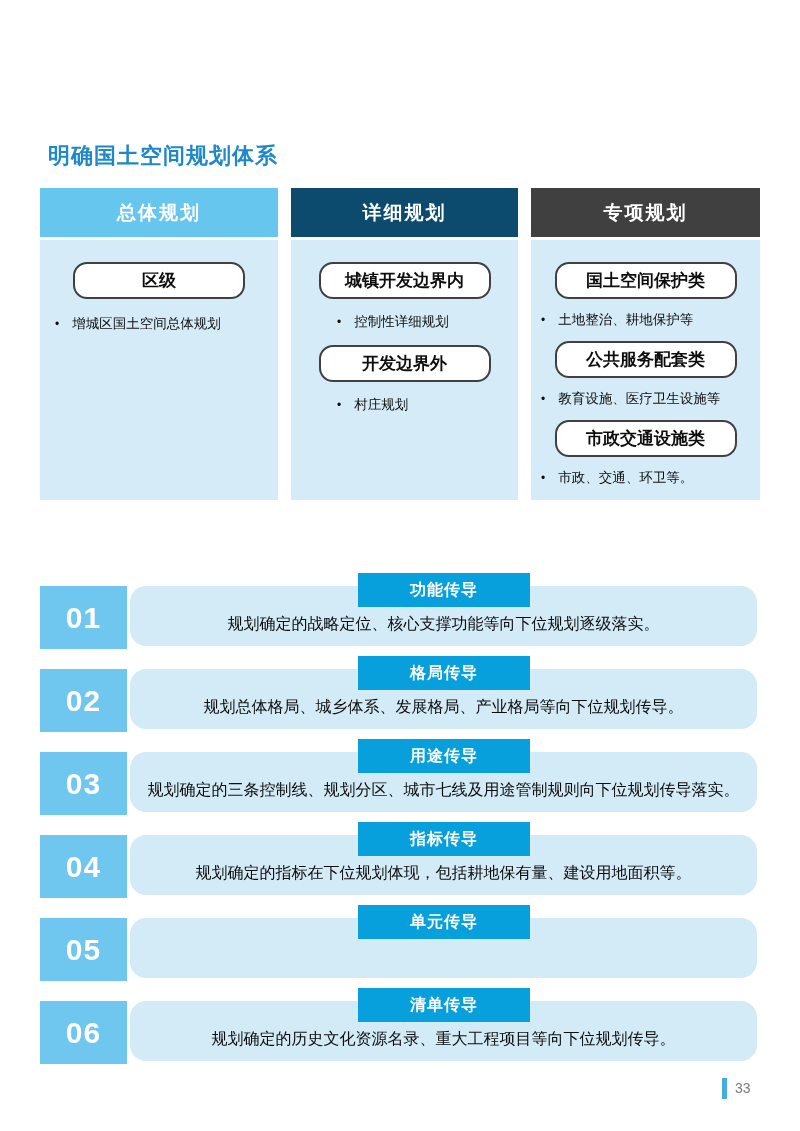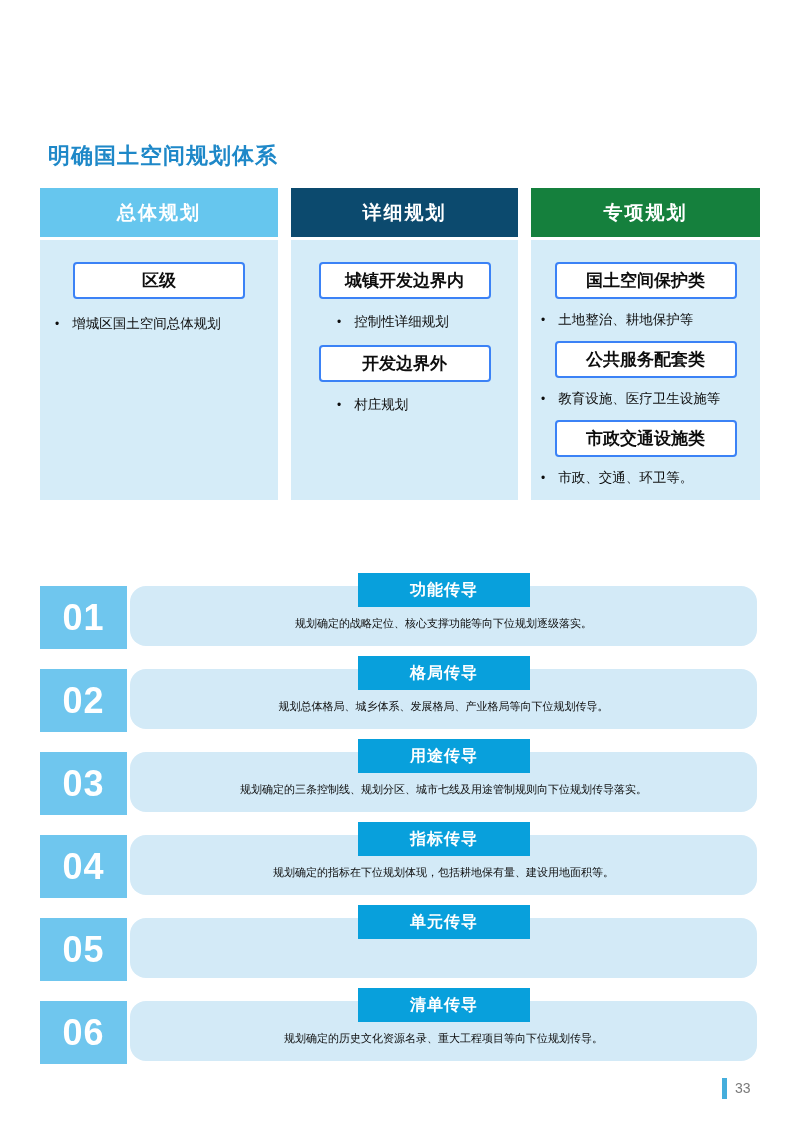--- a/index.html
+++ b/index.html
@@ -25,58 +25,58 @@
   .col-1 { width:238px; }
   .col-2 { width:227px; }
   .col-3 { width:229px; }
   .col-header {
     height:49px; display:flex; align-items:center; justify-content:center;
     color:#ffffff; font-size:19px; font-weight:bold; letter-spacing:2px;
     margin-bottom:3px;
   }
   .col-1 .col-header { background:#66C6EE; }
   .col-2 .col-header { background:#0c4a6e; }
-  .col-3 .col-header { background:#15803d; }
+  .col-3 .col-header { background:#404040; }
   .col-body {
     height:260px; background:#D5ECF8; padding-top:22px;
   }
   .wbox {
-    background:#ffffff; border:2px solid #3b82f6; border-radius:4px;
+    background:#ffffff; border:2px solid #404040; border-radius:14px;
     height:37px; display:flex; align-items:center; justify-content:center;
     font-size:17px; font-weight:bold; color:#0d0d0d; margin:0 auto;
   }
   .col-1 .wbox, .col-2 .wbox { width:172px; }
   .col-3 .wbox { width:182px; }
   .bullet { display:flex; align-items:flex-start; font-size:13.5px; color:#0d0d0d; line-height:18px; }
   .bullet .dot { font-size:12px; margin-right:13px; line-height:18px; }
   .col-1 .bullet { margin:16px 8px 0 15px; }
   .col-2 .bullet { margin:14px 8px 14px 46px; }
   .col-3 .bullet { margin:12px 4px 12px 10px; }
 
   
   .rows { position:absolute; left:40px; top:573px; width:717px; }
   .row { position:relative; height:76px; margin-bottom:7px; }
   .row-num {
     position:absolute; left:0; top:13px; width:87px; height:63px;
-    background:#6FC6EE; color:#ffffff; font-size:36px; font-weight:bold;
+    background:#6FC6EE; color:#ffffff; font-size:30px; font-weight:bold;
     display:flex; align-items:center; justify-content:center; letter-spacing:1px;
   }
   .row-panel {
     position:absolute; left:90px; top:13px; width:627px; height:60px;
     background:#D3EAF7; border-radius:16px;
   }
   .row-pill {
     position:absolute; left:318px; top:0; width:172px; height:34px;
     background:#08A0DC; border-radius:0; color:#ffffff;
     font-size:16px; font-weight:bold; letter-spacing:1px;
     display:flex; align-items:center; justify-content:center; z-index:2;
   }
   .row-text {
     position:absolute; left:92px; top:41px; width:623px;
-    text-align:center; font-size:11px; color:#0d0d0d; line-height:19px;font-family:Liberation Serif, serif;
+    text-align:center; font-size:16px; color:#0d0d0d; line-height:19px;font-family:Liberation Serif, serif;
   }
 
   
   .footer-bar { position:absolute; left:722px; top:1078px; width:5px; height:21px; background:#45AEDC; }
   .footer-num { position:absolute; left:735px; top:1080px; font-size:14px; color:#7a7a7a; }
 </style>
 </head>
 <body>
 
 <div class="page">

